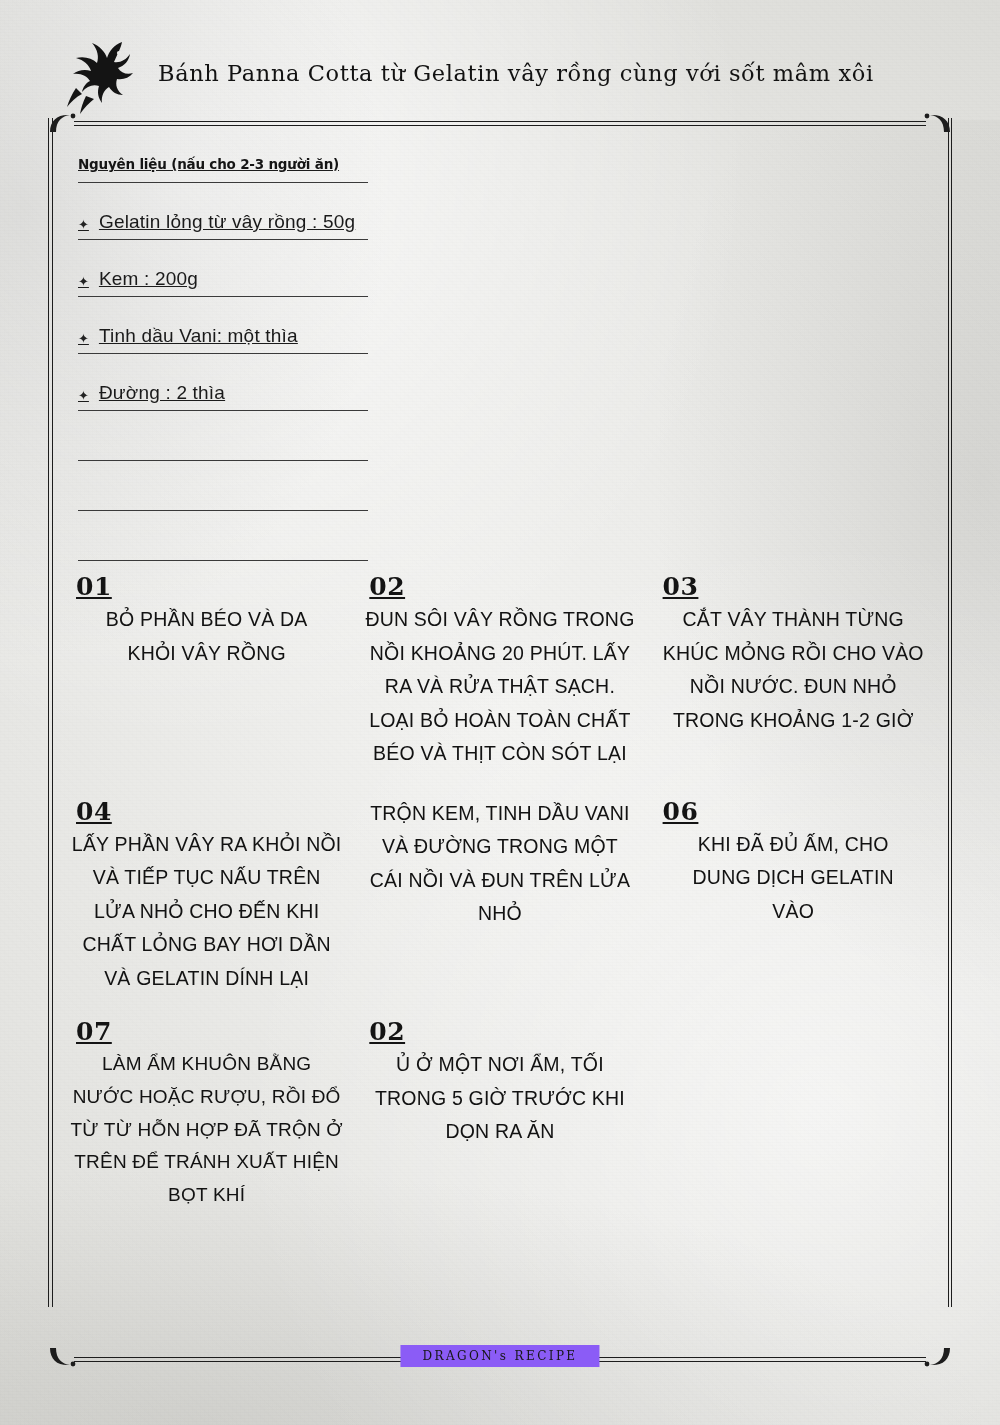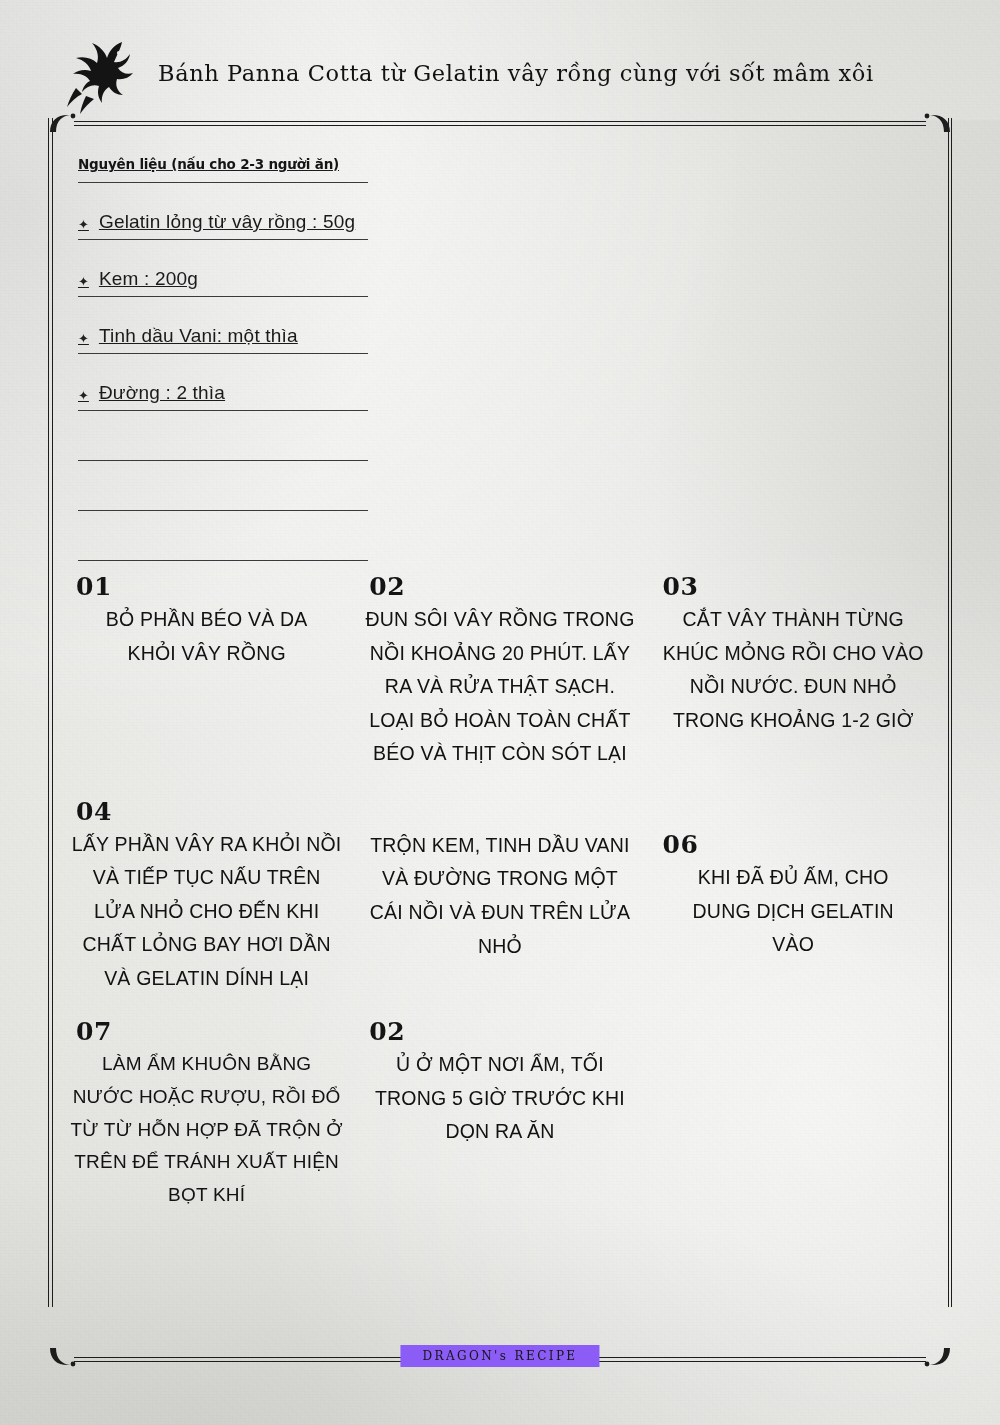--- a/index.html
+++ b/index.html
@@ -193,33 +193,34 @@
     padding: 0 6px;
   }
   .step-num {
     font-family: "DejaVu Serif", serif;
     font-size: 25px;
     font-weight: bold;
     letter-spacing: 0.5px;
     color: #141414;
     margin-left: 10px;
     margin-bottom: 2px;
+    text-decoration: underline;
   }
   .step-body {
     font-family: "Liberation Sans", sans-serif;
     font-size: 19.5px;
     line-height: 1.72;
     letter-spacing: 0.2px;
     color: #121212;
     text-align: center;
   }
   .step-body.tight { font-size: 19px; }
 
   .row1 { margin-bottom: 26px; }
-  .row2 { margin-bottom: 22px; align-items: center; }
+  .row2 { margin-bottom: 22px; }
 
   .sp-a .step-body { padding: 0 34px; }
   .sp-b .step-body { padding: 0 4px; }
 
   
   .footer {
     position: absolute;
     left: 48px;
     right: 48px;
     bottom: 48px;

